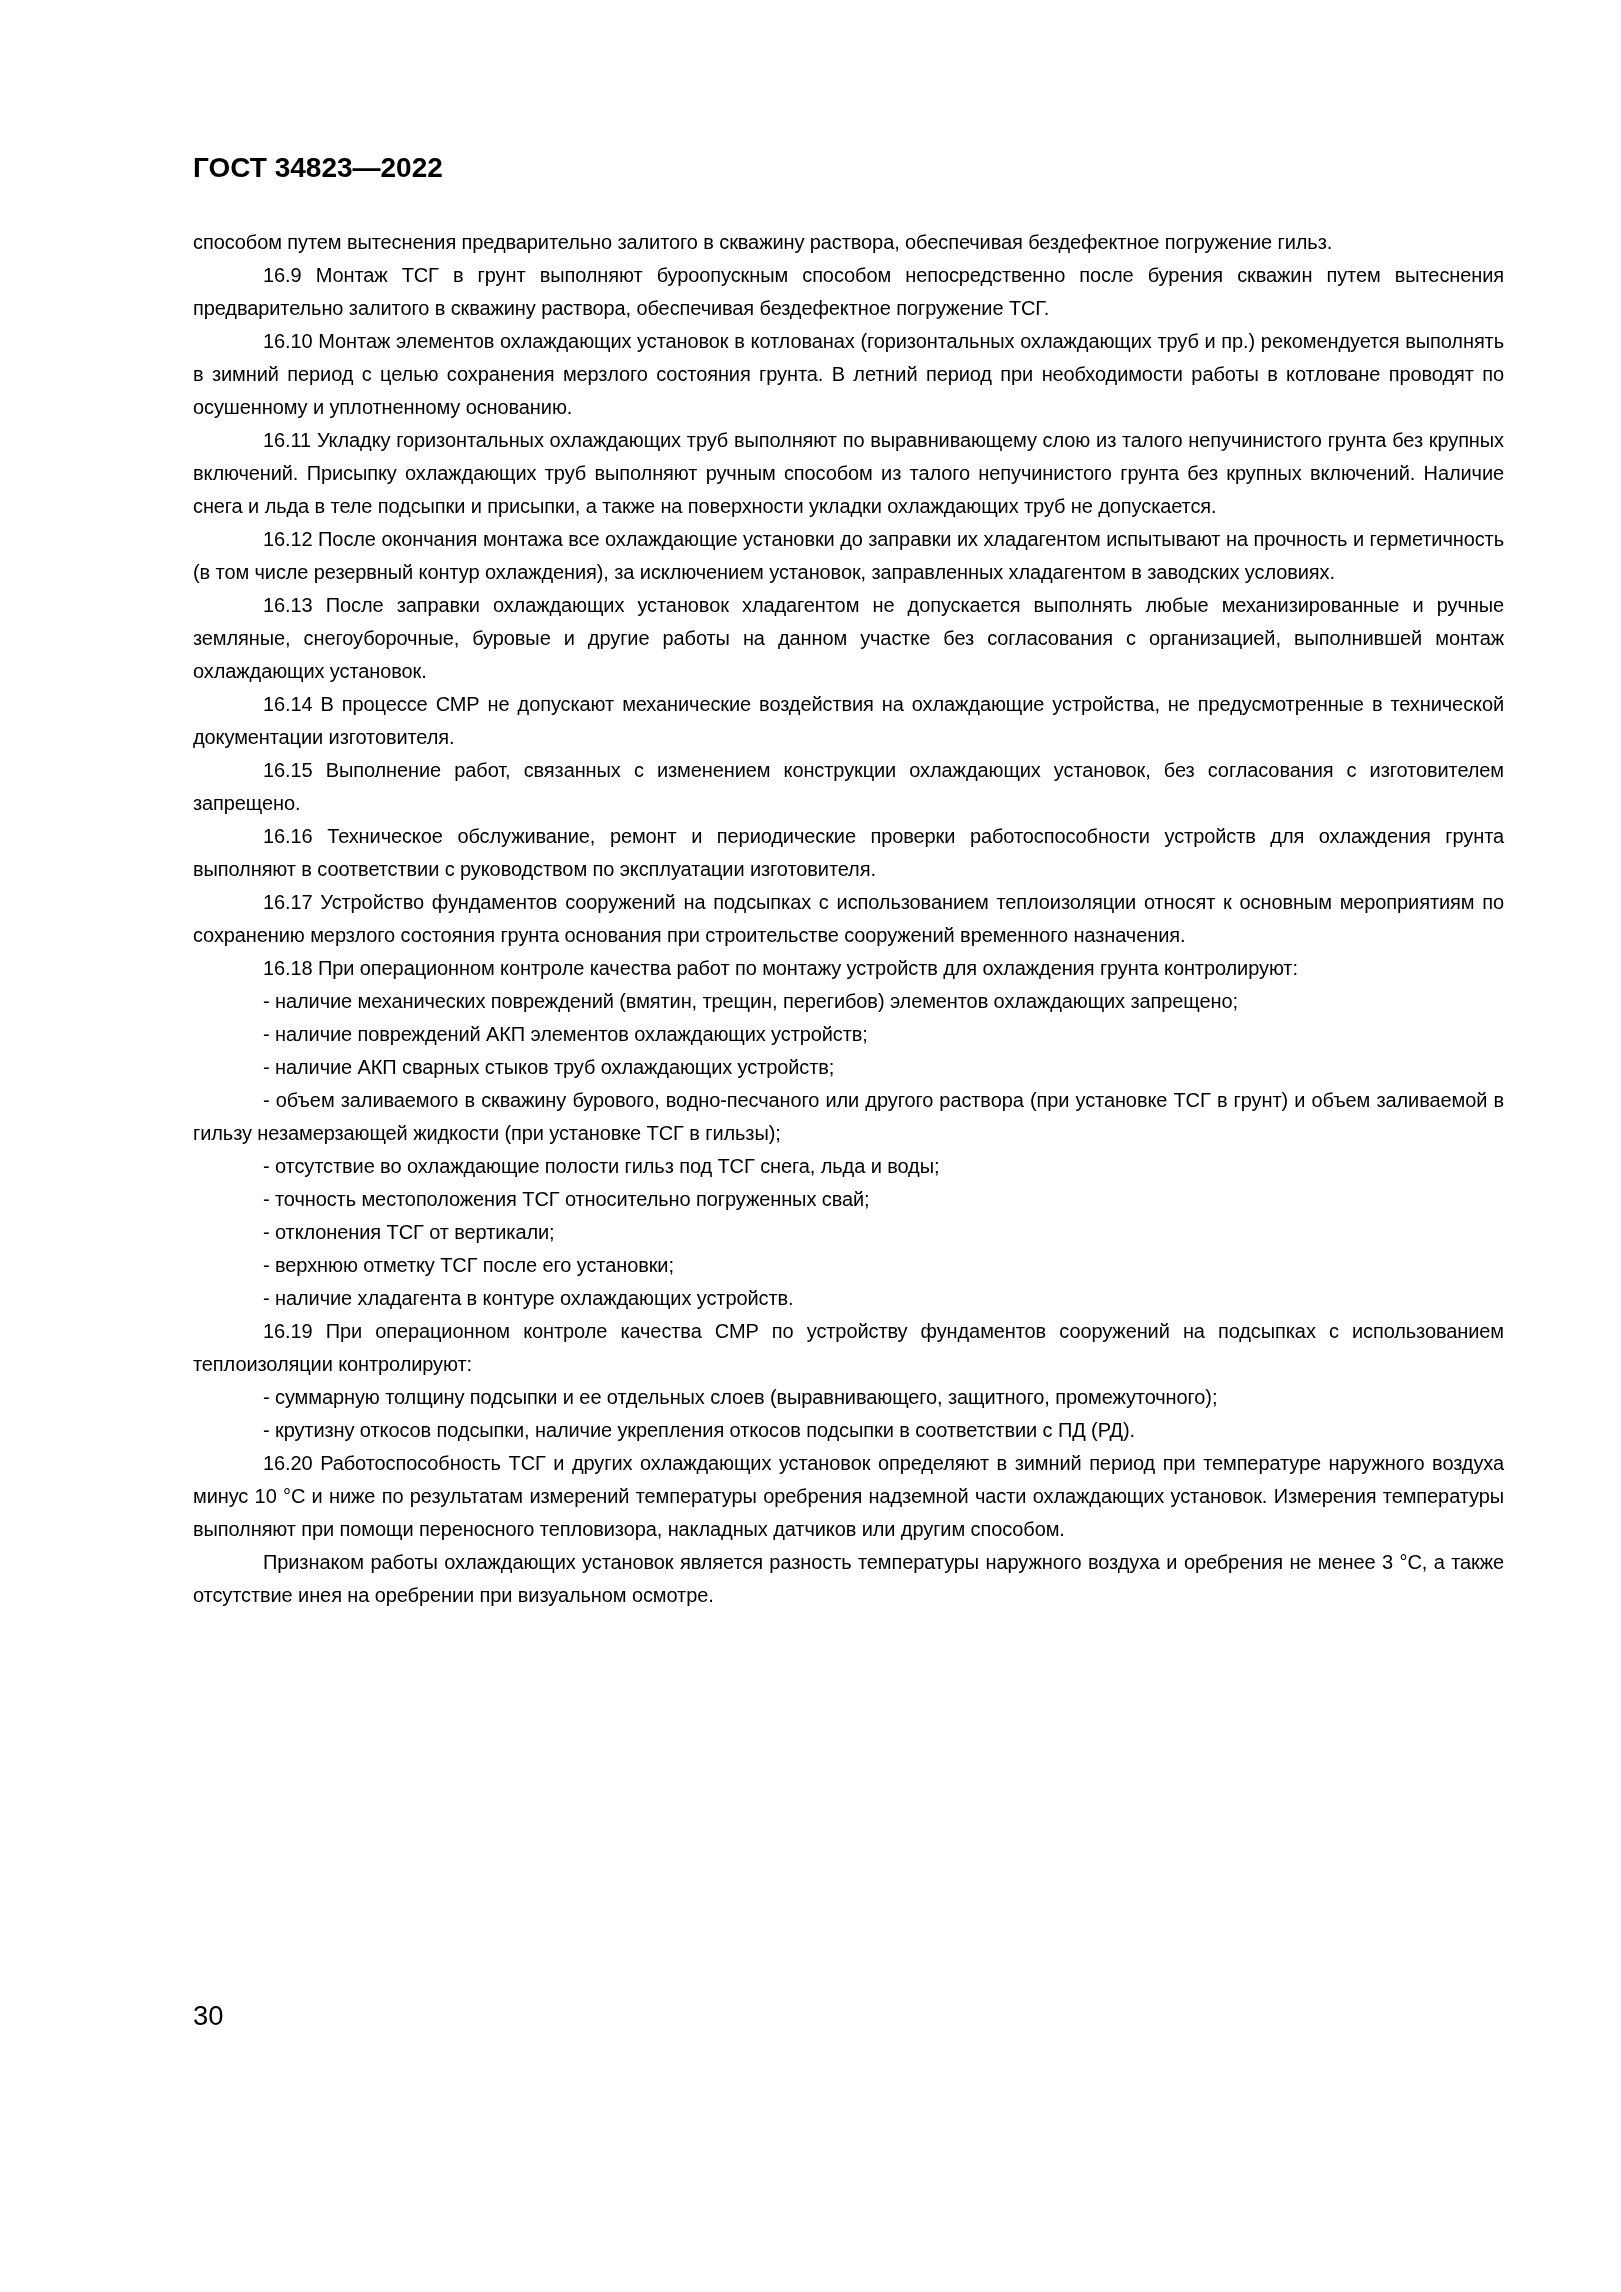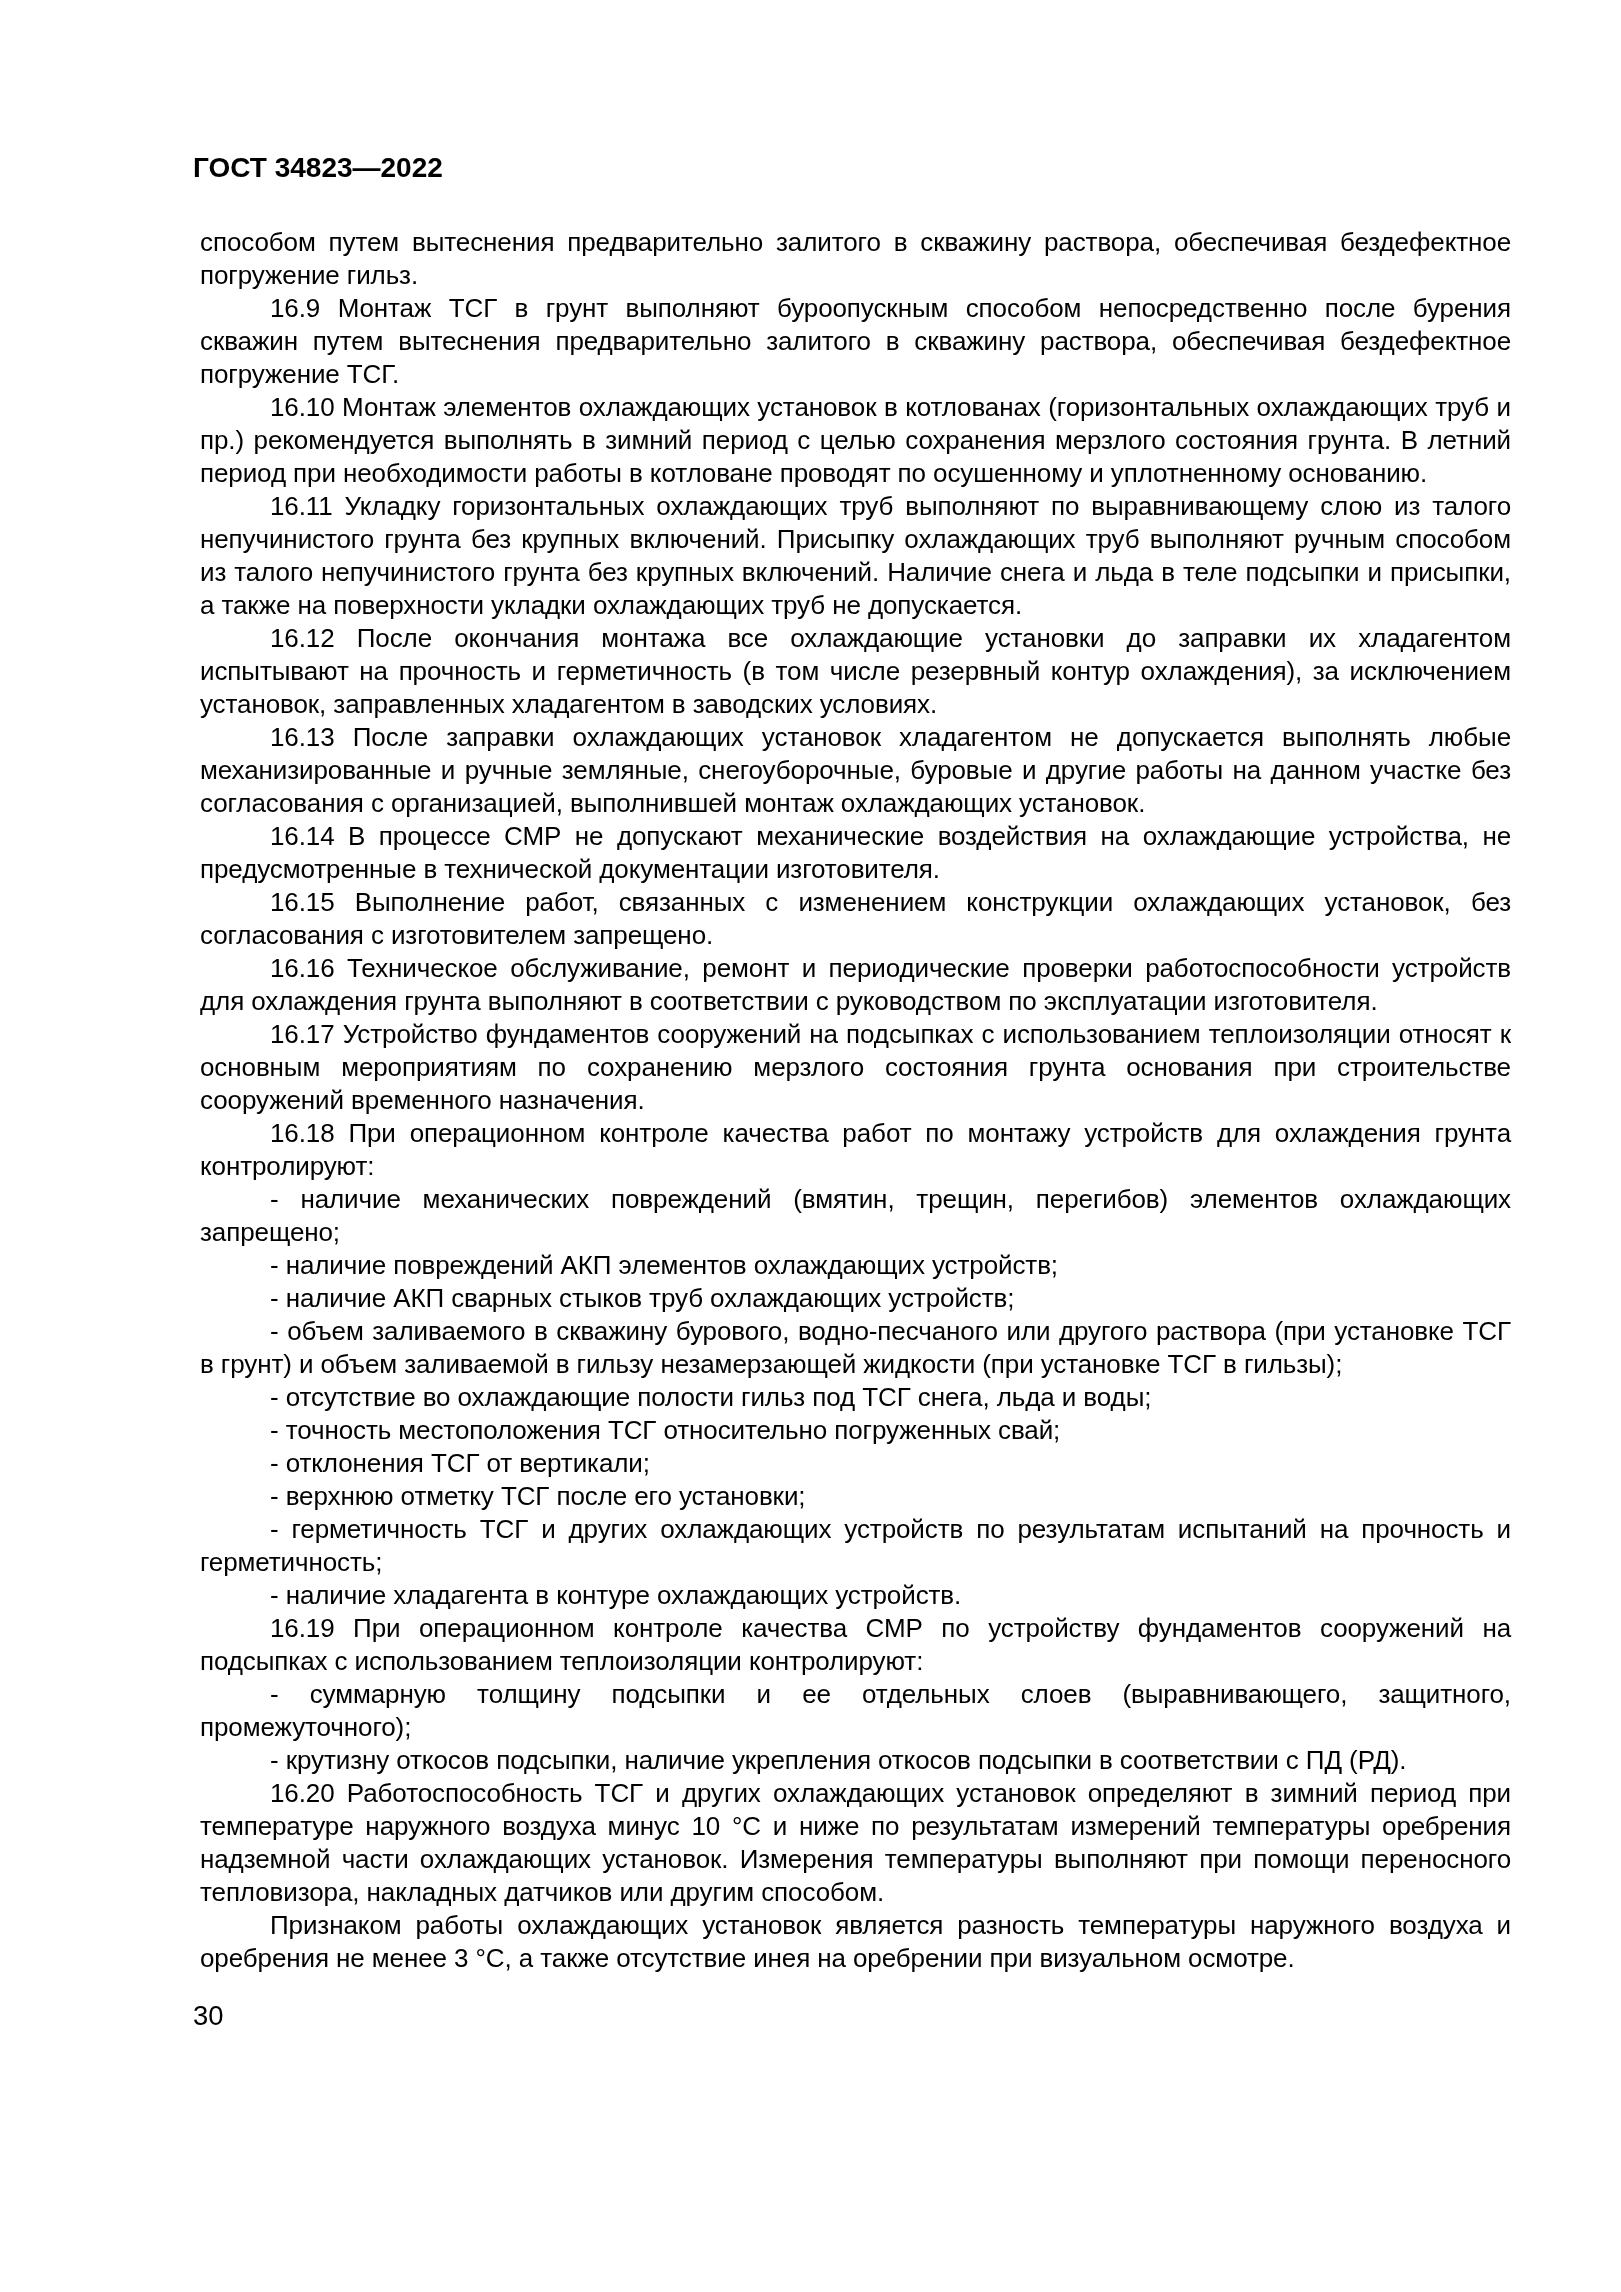--- a/index.html
+++ b/index.html
@@ -22,23 +22,23 @@
     top: 152px;
     left: 193px;
     font-size: 28px;
     font-weight: 700;
     letter-spacing: 0px;
     white-space: nowrap;
   }
   .doc-content {
     position: absolute;
     top: 226px;
-    left: 200px;
+    left: 193px;
     width: 1311px;
-    font-size: 26px;
+    font-size: 20px;
     line-height: 33px;
     letter-spacing: -0.1px;
     text-align: justify;
     hyphens: auto;
     -webkit-hyphens: auto;
   }
   .doc-content p {
     margin: 0;
     padding: 0;
     text-indent: 70px;
@@ -72,21 +72,20 @@
       <p>16.17 Устройство фундаментов сооружений на подсыпках с использованием теплоизоляции относят к основным мероприятиям по сохранению мерзлого состояния грунта основания при строительстве сооружений временного назначения.</p>
       <p>16.18 При операционном контроле качества работ по монтажу устройств для охлаждения грунта контролируют:</p>
       <p>- наличие механических повреждений (вмятин, трещин, перегибов) элементов охлаждающих запрещено;</p>
       <p>- наличие повреждений АКП элементов охлаждающих устройств;</p>
       <p>- наличие АКП сварных стыков труб охлаждающих устройств;</p>
       <p>- объем заливаемого в скважину бурового, водно-песчаного или другого раствора (при установке ТСГ в грунт) и объем заливаемой в гильзу незамерзающей жидкости (при установке ТСГ в гильзы);</p>
       <p>- отсутствие во охлаждающие полости гильз под ТСГ снега, льда и воды;</p>
       <p>- точность местоположения ТСГ относительно погруженных свай;</p>
       <p>- отклонения ТСГ от вертикали;</p>
       <p>- верхнюю отметку ТСГ после его установки;</p>
-      <p>- герметичность ТСГ и других охлаждающих устройств по результатам испытаний на прочность и герметичность;</p>
       <p>- наличие хладагента в контуре охлаждающих устройств.</p>
       <p>16.19 При операционном контроле качества СМР по устройству фундаментов сооружений на подсыпках с использованием теплоизоляции контролируют:</p>
       <p>- суммарную толщину подсыпки и ее отдельных слоев (выравнивающего, защитного, промежуточного);</p>
       <p>- крутизну откосов подсыпки, наличие укрепления откосов подсыпки в соответствии с ПД (РД).</p>
       <p>16.20 Работоспособность ТСГ и других охлаждающих установок определяют в зимний период при температуре наружного воздуха минус 10 °С и ниже по результатам измерений температуры оребрения надземной части охлаждающих установок. Измерения температуры выполняют при помощи переносного тепловизора, накладных датчиков или другим способом.</p>
       <p>Признаком работы охлаждающих установок является разность температуры наружного воздуха и оребрения не менее 3 °С, а также отсутствие инея на оребрении при визуальном осмотре.</p>
     </div>
 
   <div class="doc-footer">30</div>
 </div>

